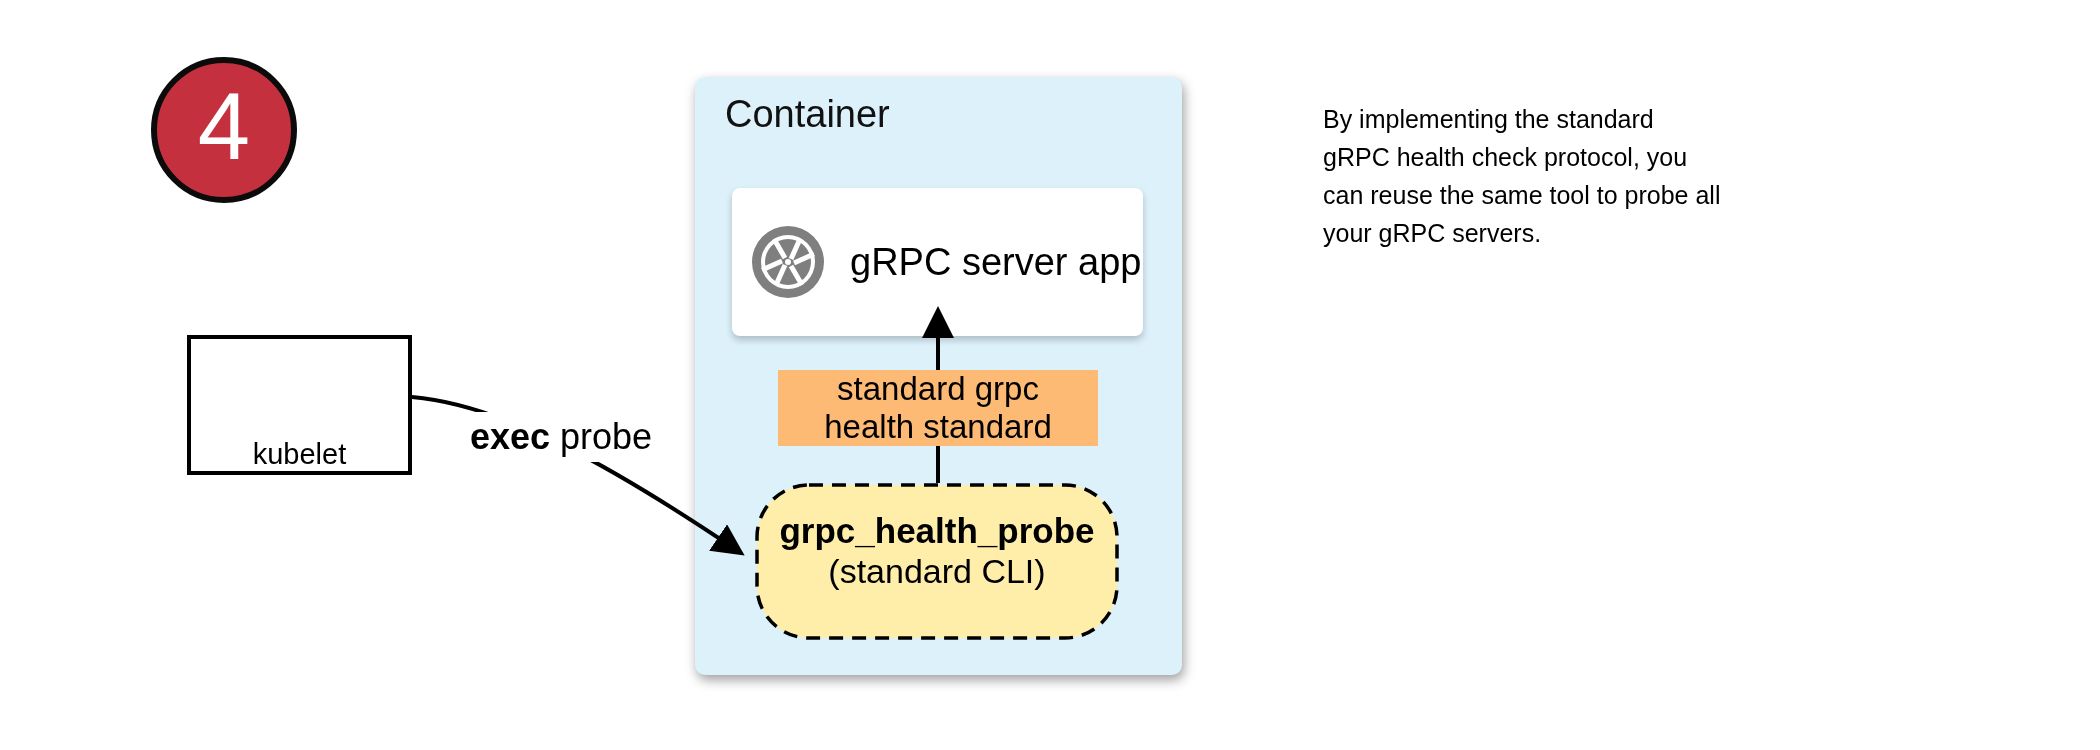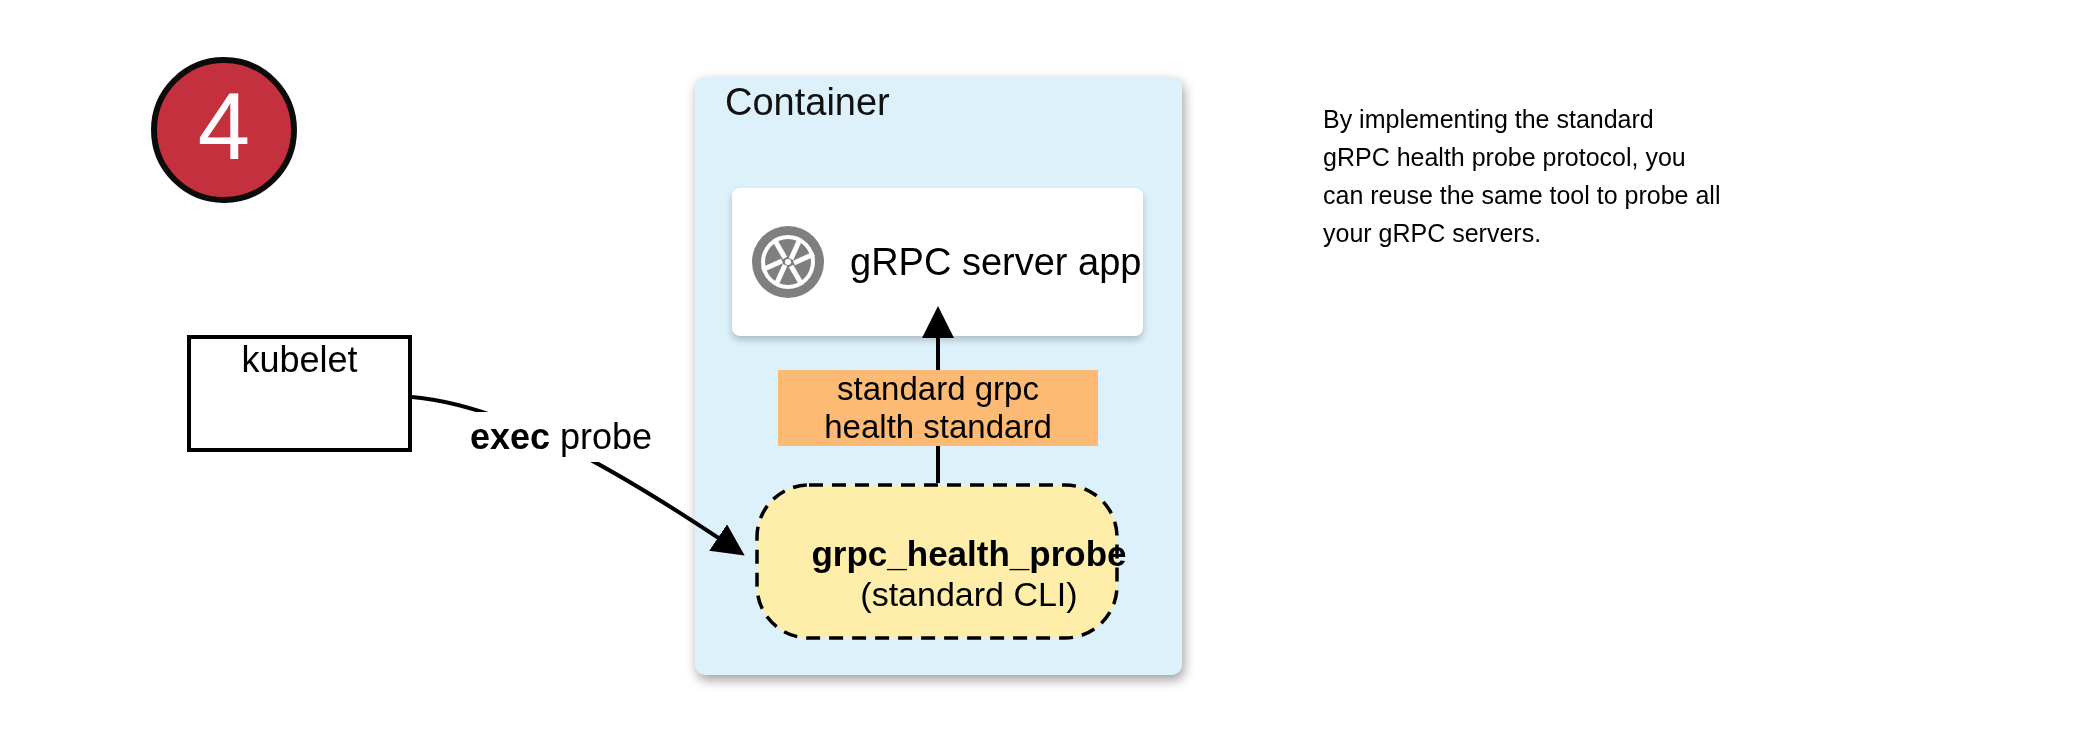--- a/index.html
+++ b/index.html
@@ -15,35 +15,35 @@
   .step-badge{
     left:151px;top:57px;width:146px;height:146px;
     background:#c5303e;border:6px solid #0b0b0b;border-radius:50%;
     box-sizing:border-box;
     display:flex;align-items:center;justify-content:center;
     color:#fff;font-size:94px;line-height:1;padding-bottom:6px;
   }
 
   
   .kubelet-box{
-    left:187px;top:335px;width:225px;height:117px;box-sizing:border-box;
+    left:187px;top:335px;width:225px;height:140px;box-sizing:border-box;
     background:#fff;border:4px solid #000;
-    display:flex;align-items:flex-start;justify-content:center;
-    font-size:36px;
+    display:flex;align-items:flex-end;justify-content:center;
+    font-size:29px;
   }
 
   
   .container-panel{
     left:695px;top:77px;width:487px;height:598px;
     background:#ddf1fb;border-radius:10px;
     box-shadow:2px 5px 12px rgba(0,0,0,0.38);
     z-index:1;
   }
   .container-title{
-    left:30px;top:4px;font-size:38px;color:#111;
+    left:30px;top:16px;font-size:38px;color:#111;
   }
 
   
   .server-card{
     left:37px;top:111px;width:411px;height:148px;box-sizing:border-box;
     background:#ffffff;border-radius:8px;
     box-shadow:0 4px 7px rgba(0,0,0,0.22);
     display:flex;align-items:center;
     padding-left:20px;
   }
@@ -53,23 +53,23 @@
   
   .overlay-svg{left:0;top:0;z-index:2;}
 
   
   .protocol-label{
     left:778px;top:370px;width:320px;z-index:3;
     background:#fdba74;
     text-align:center;font-size:33px;line-height:38px;
   }
   .probe-pill-text{
-    left:757px;top:497px;width:360px;height:153px;z-index:3;
+    left:757px;top:474px;width:360px;height:153px;z-index:3;
     display:flex;flex-direction:column;align-items:center;justify-content:center;
-    line-height:40px;font-size:34px;text-align:center;margin-left:32px;
+    line-height:40px;font-size:34px;text-align:center;
   }
   .probe-pill-title{font-weight:bold;font-size:35px;}
   .exec-label{
     left:447px;top:412px;width:196px;height:50px;z-index:3;
     background:#ffffff;
     display:flex;align-items:center;justify-content:center;
     font-size:36px;white-space:pre;margin-left:16px;
   }
   .exec-label .b{font-weight:bold;}
 
@@ -132,16 +132,16 @@
 
 <div class="abs probe-pill-text">
   <div class="probe-pill-title">grpc_health_probe</div>
   <div>(standard CLI)</div>
 </div>
 
 <div class="abs exec-label"><span class="b">exec</span><span> probe</span></div>
 
 <div class="abs note-text">
   <div>By implementing the standard</div>
-  <div>gRPC health probe protocol, you</div>
+  <div>gRPC health check protocol, you</div>
   <div>can reuse the same tool to probe all</div>
   <div>your gRPC servers.</div>
 </div>
 
 </body></html>

